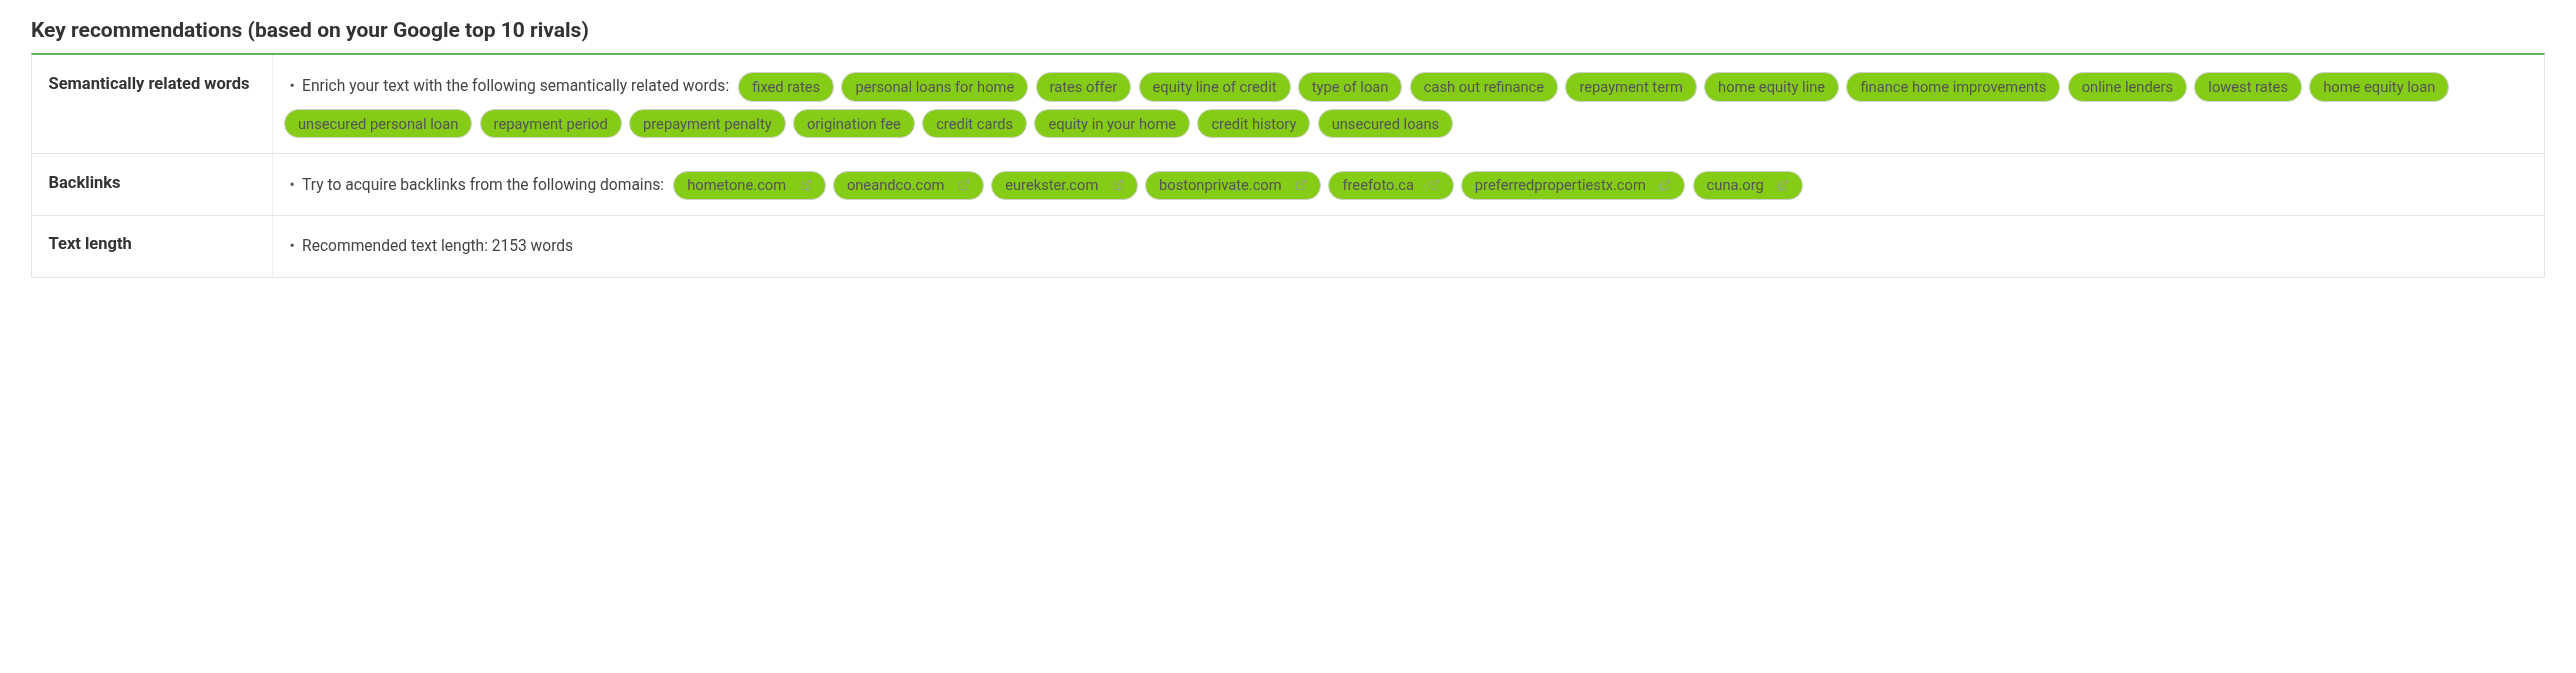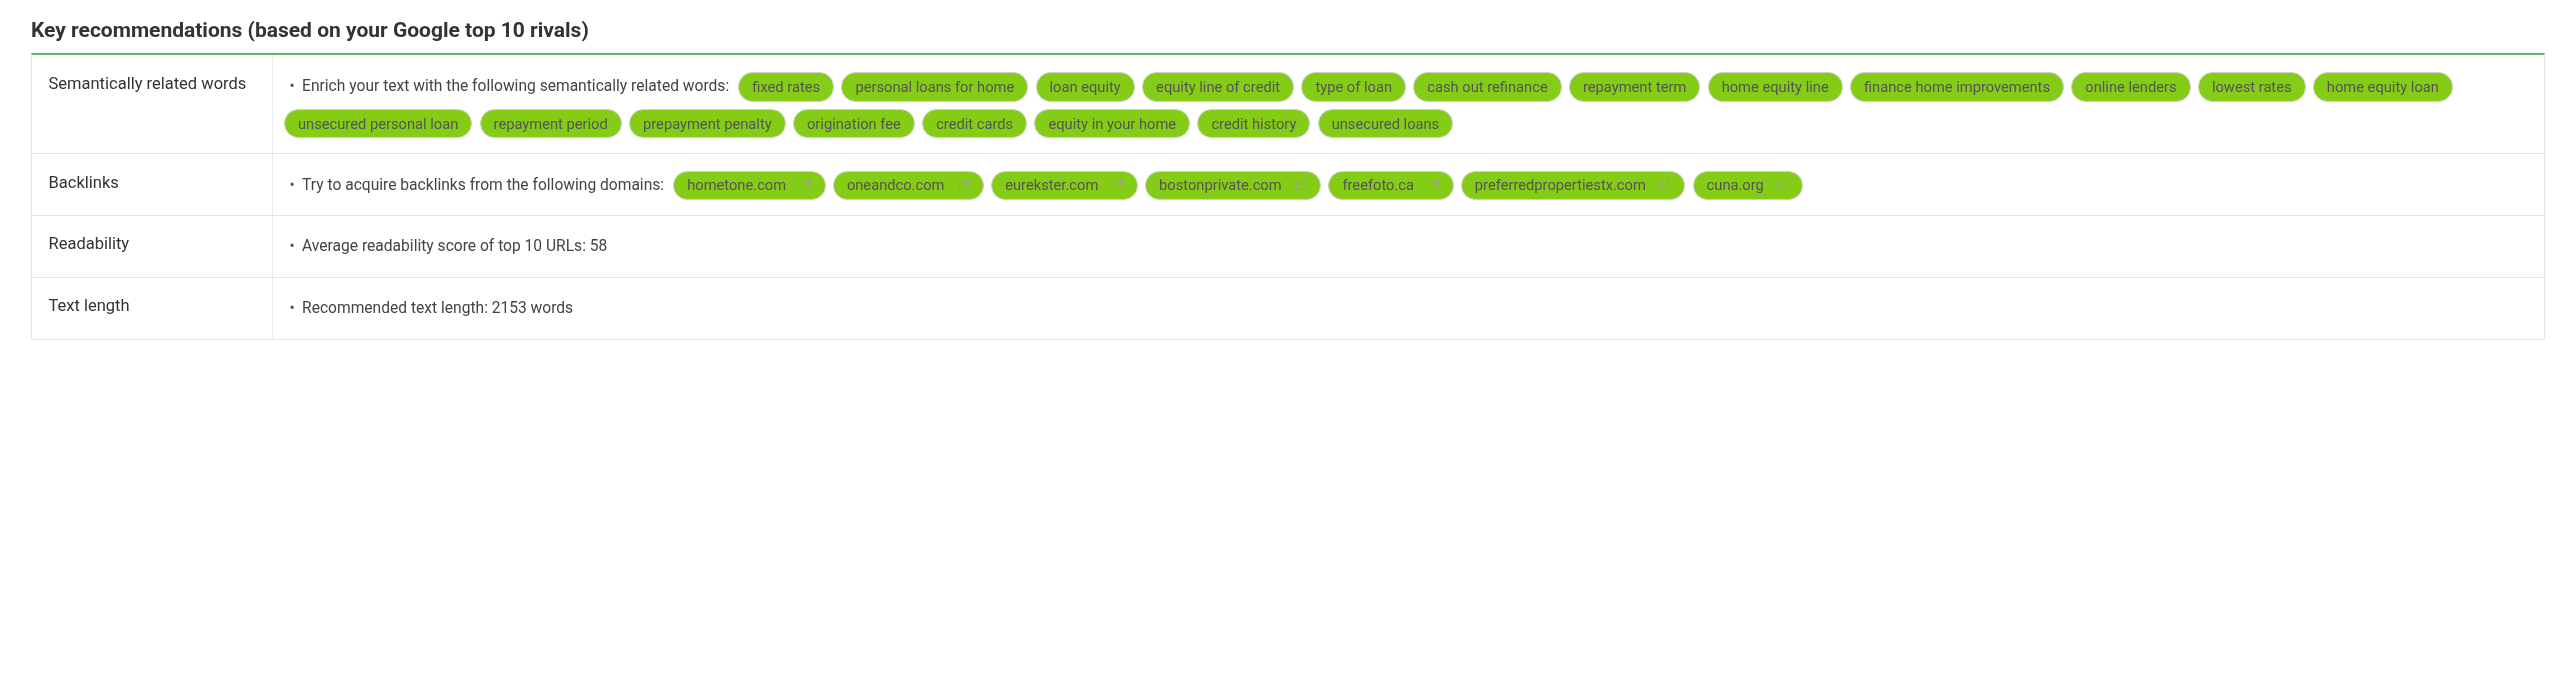--- a/index.html
+++ b/index.html
@@ -1,21 +1,21 @@
 <!DOCTYPE html>
 <html style="font-size:14.7px"><head>
 <meta charset="utf-8">
 <style>
 * { box-sizing: border-box; margin: 0; padding: 0; }
 body { font-family: -apple-system, BlinkMacSystemFont, "Segoe UI", Roboto, Helvetica, Arial, sans-serif; background: #fff; color: #333; padding: 18.4px 31px; font-size: 15.6px; }
 .section-title { font-size: 21px; font-weight: 700; color: #333; margin-bottom: 11px; }
 .panel { border: 0.9px solid #e5e5e5; border-top: 2.8px solid #5cb85c; }
 .row { display: flex; border-bottom: 0.9px solid #e5e5e5; }
 .row:last-child { border-bottom: none; }
-.row-label { flex: 0 0 241px; padding: 18.4px 14.7px 18.4px 16.5px; font-size: 16.5px; font-weight: 400; color: #333; border-right: 0.9px dotted #e0e0e0; }
+.row-label { flex: 0 0 241px; padding: 18.4px 14.7px 18.4px 16.5px; font-size: 16.5px; font-weight: 700; color: #333; border-right: 0.9px dotted #e0e0e0; }
 .row-content { flex: 1; padding: 16.5px 16.5px 14.7px 11px; display: flex; flex-wrap: wrap; align-items: flex-start; gap: 7.3px 7.3px; line-height: 1.9; }
 .bullet-text { display: inline-flex; align-items: center; color: #444; font-size: 15.6px; margin-right: 1.8px; }
 .bullet-text::before { content: "•"; margin: 0 7.3px 0 5.5px; color: #555; }
 .pill { display: inline-flex; align-items: center; border: 0.9px solid #d0d0d0; border-radius: 14.7px; padding: 2.8px 13px; font-size: 14.7px; color: #555; background: #84cc16; white-space: nowrap; line-height: 1.5; }
 .pill.link { color: #555; gap: 8px; }
 .ext-icon { display: inline-flex; margin-left: 5.5px; }
 .ext-icon svg { width: 12px; height: 12px; stroke: #9a9a9a; fill: none; stroke-width: 1.7; }
 .value-num { color: #444; margin-left: 3.7px; }
 </style>
 </head>
@@ -24,21 +24,21 @@
 <h2 class="section-title">Key recommendations (based on your Google top 10 rivals)</h2>
 
 <div class="panel">
 
   <div class="row">
     <div class="row-label">Semantically related words</div>
     <div class="row-content" id="semantic-content">
       <span class="bullet-text">Enrich your text with the following semantically related words:</span>
     <span class="pill">fixed rates</span>
         <span class="pill">personal loans for home</span>
-        <span class="pill">loan equity</span>
+        <span class="pill">rates offer</span>
         <span class="pill">equity line of credit</span>
         <span class="pill">type of loan</span>
         <span class="pill">cash out refinance</span>
         <span class="pill">repayment term</span>
         <span class="pill">home equity line</span>
         <span class="pill">finance home improvements</span>
         <span class="pill">online lenders</span>
         <span class="pill">lowest rates</span>
         <span class="pill">home equity loan</span>
         <span class="pill">unsecured personal loan</span>
@@ -122,29 +122,20 @@
             <svg viewBox="0 0 24 24">
               <path d="M18 13v6a2 2 0 0 1-2 2H5a2 2 0 0 1-2-2V8a2 2 0 0 1 2-2h6"></path>
               <polyline points="15 3 21 3 21 9"></polyline>
               <line x1="10" y1="14" x2="21" y2="3"></line>
             </svg>
           </span>
         </span>
       </div>
   </div>
 
-  <div class="row">
-    <div class="row-label">Readability</div>
-    <div class="row-content">
-      <span class="bullet-text">
-        <span>Average readability score of top 10 URLs:</span>
-        <span class="value-num">58</span>
-      </span>
-    </div>
-  </div>
 
   <div class="row">
     <div class="row-label">Text length</div>
     <div class="row-content">
       <span class="bullet-text">
         <span>Recommended text length:</span>
         <span class="value-num">2153 words</span>
       </span>
     </div>
   </div>

